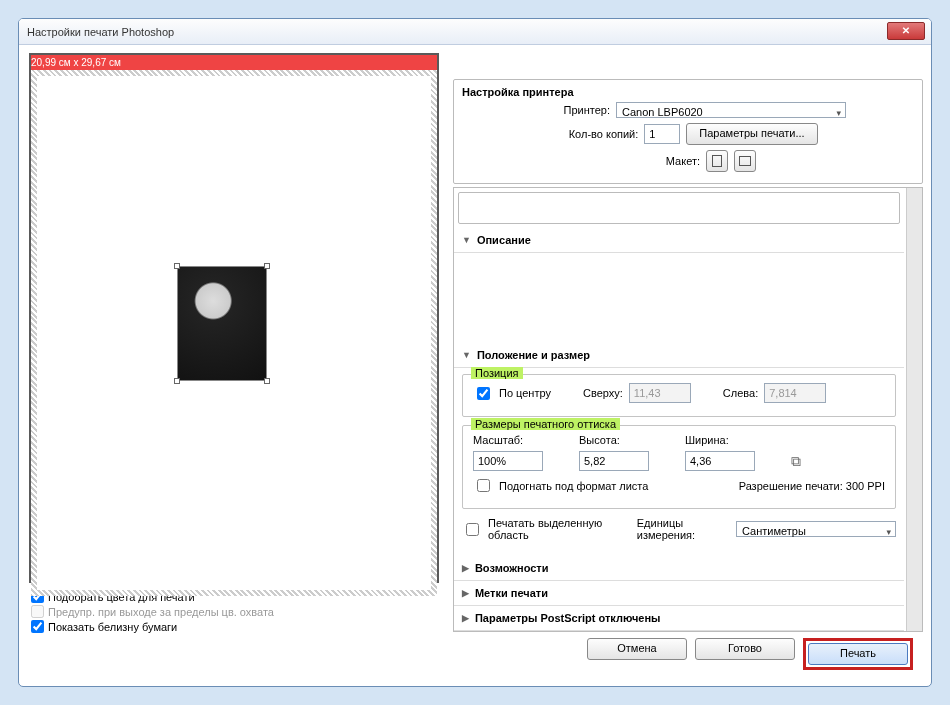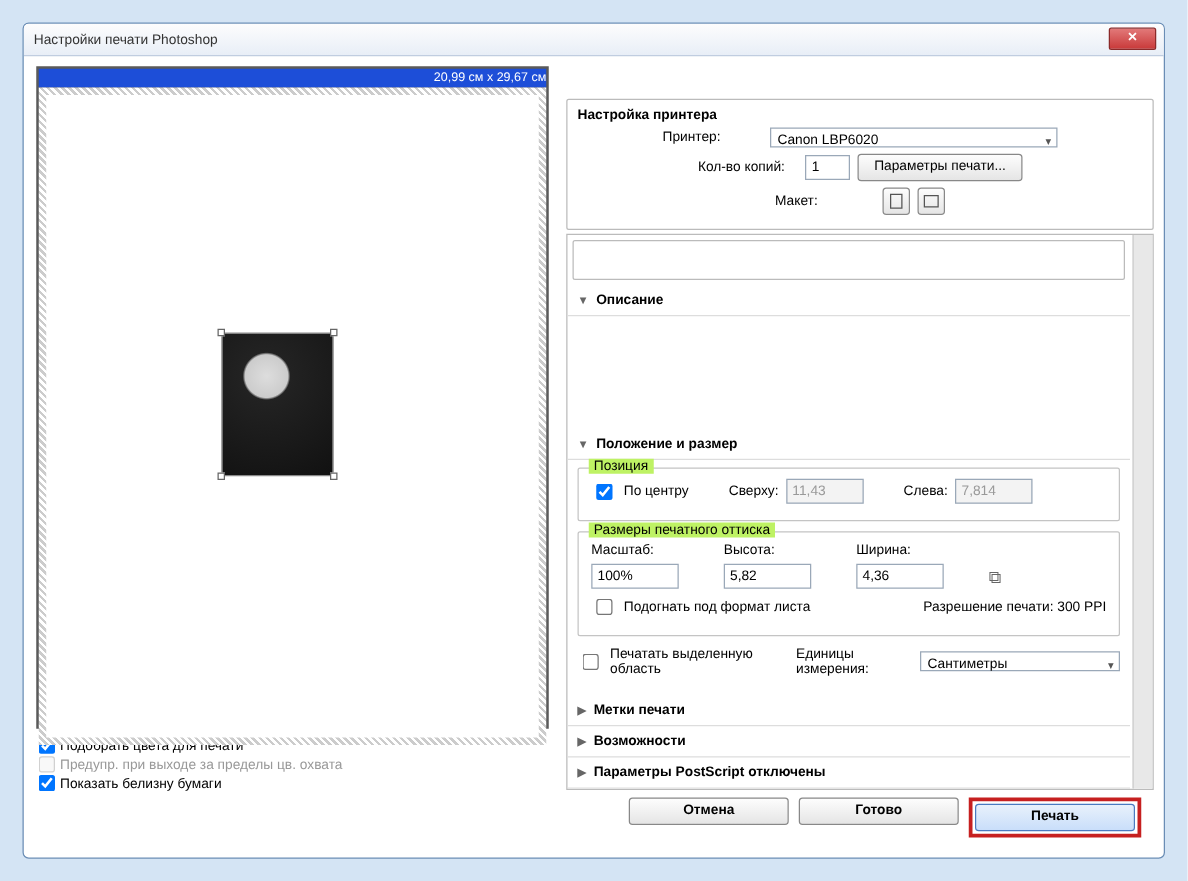--- a/index.html
+++ b/index.html
@@ -4,35 +4,35 @@
 <style>
 * { box-sizing: border-box; font-family: Tahoma, Arial, sans-serif; font-size: 11px; }
 body { margin: 0; background: #d4e4f4; padding: 18px; }
 .window { width: 914px; height: 669px; background: #fff; border: 1px solid #6a8db5; border-radius: 5px; overflow: hidden; position: relative; }
 .titlebar { height: 26px; background: linear-gradient(#fdfdfd, #e8eef7); border-bottom: 1px solid #c0cde0; display: flex; align-items: center; padding: 0 8px; position: relative; }
 .titlebar-text { color: #333; }
 .close-btn { position: absolute; right: 6px; top: 3px; width: 38px; height: 18px; background: linear-gradient(#e27979,#c93a3a); border: 1px solid #8b2a2a; border-radius: 2px; color: #fff; text-align: center; line-height: 15px; font-weight: bold; font-size: 10px; }
 .content { display: flex; height: calc(100% - 26px); }
 .left-pane { width: 430px; padding: 8px 10px 4px 10px; display: flex; flex-direction: column; }
 .preview-wrap { background: #5a5a5a; padding: 2px; position: relative; height: 530px; }
-.preview-label { background: #1d4ed8; color: #fff; text-align: right; font-size: 10px; padding: 2px 0; }
+.preview-label { background: #ef4444; color: #fff; text-align: left; font-size: 10px; padding: 2px 0; }
 .preview-hatch { background: repeating-linear-gradient(45deg,#ccc 0,#ccc 2px,#fff 2px,#fff 4px); padding: 6px; height: 100%; }
 .preview-paper { background: #fff; width: 100%; height: 100%; position: relative; }
 .preview-img { position: absolute; left: 140px; top: 190px; width: 90px; height: 115px; background: #333; border: 1px solid #888; }
 .portrait { width: 100%; height: 100%; background: radial-gradient(circle at 40% 30%, #ddd 0%, #ccc 18%, #222 20%, #111 100%); }
 .handle { position: absolute; width: 6px; height: 6px; background: #fff; border: 1px solid #666; }
 .check-group { padding: 6px 0 0 2px; }
 .check-row { display: flex; align-items: center; gap: 4px; padding: 1px 0; }
 .check-row input { margin: 0; }
 
 .right-pane { flex: 1; padding: 6px 8px 6px 4px; display: flex; flex-direction: column; margin-top: 28px; }
 .section { border: 1px solid #bbb; border-radius: 2px; margin-bottom: 3px; padding: 6px 8px; background: #fff; }
 .sec-title { font-weight: bold; margin-bottom: 4px; }
 .row { display: flex; align-items: center; gap: 6px; margin-bottom: 5px; }
-.lbl { display: inline-block; }
+.lbl { display: inline-block; text-align: right; }
 .select { flex: 0 0 auto; height: 16px; border: 1px solid #9aa8b8; background: #fff; padding: 1px 18px 1px 5px; position: relative; min-width: 160px; display: inline-block; line-height: 16px; }
 .select::after { content: "▾"; position: absolute; right: 4px; top: 2px; font-size: 9px; color: #555; }
 .input { height: 20px; border: 1px solid #9aa8b8; background: #fff; padding: 1px 4px; width: 62px; display: inline-block; line-height: 16px; }
 .btn { height: 22px; border: 1px solid #888; background: linear-gradient(#fdfdfd,#e5e5e5); border-radius: 3px; padding: 0 12px; line-height: 18px; display: inline-block; text-align: center; }
 .ico-btn { width: 22px; height: 22px; border: 1px solid #888; background: linear-gradient(#fdfdfd,#e5e5e5); border-radius: 3px; display: inline-flex; align-items: center; justify-content: center; }
 .orient-icon { width: 10px; height: 12px; border: 1px solid #555; }
 .orient-icon.land { width: 12px; height: 10px; }
 
 .scroll-area { border: 1px solid #bbb; flex: 1; position: relative; overflow: hidden; display: flex; }
 .scroll-inner { flex: 1; padding: 0 2px 0 0; overflow-y: auto; }
@@ -41,21 +41,21 @@
 
 .acc-head { display: flex; align-items: center; gap: 6px; padding: 6px 8px; border-bottom: 1px solid #ddd; font-weight: bold; }
 .acc-head.collapsed::before { content: "▶"; font-size: 9px; color: #666; }
 .acc-head.expanded::before { content: "▼"; font-size: 9px; color: #666; }
 .acc-body { padding: 6px 8px 10px 8px; }
 
 .fieldset { border: 1px solid #c4c4c4; border-radius: 2px; padding: 8px 10px 8px 10px; margin-bottom: 8px; position: relative; }
 .fieldset-legend { position: absolute; top: -8px; left: 8px; background: #bef264; padding: 0 4px; font-size: 11px; }
 
 .footer-btns { display: flex; gap: 8px; justify-content: flex-end; padding: 6px 10px 10px 0; }
-.btn-wide { width: 128px; font-weight: bold; }
+.btn-wide { width: 100px; }
 .print-highlight { border: 3px solid #c62020; border-radius: 0; padding: 2px; }
 .print-highlight .btn { background: linear-gradient(#e8f1fb,#c9defa); border-color: #4a7ac0; }
 .disabled { color: #999; background: #f3f3f3; }
 </style>
 </head>
 <body>
 
 <div class="window">
   <div class="titlebar">
     <span class="titlebar-text">Настройки печати Photoshop</span>
@@ -165,24 +165,24 @@
             <div class="row">
               <input type="checkbox" style="">
               <span>Печатать выделенную область</span>
               <span style="flex:1"></span>
               <span>Единицы измерения:</span>
               <div class="select" style="width:110px"><span>Сантиметры</span></div>
             </div>
           </div>
 
           <div class="acc-head collapsed">
-              <span>Метки печати</span>
+              <span>Возможности</span>
             </div>
           <div class="acc-head collapsed">
-              <span>Возможности</span>
+              <span>Метки печати</span>
             </div>
           <div class="acc-head collapsed">
               <span>Параметры PostScript отключены</span>
             </div>
         </div>
         <div class="scrollbar"></div>
       </div>
 
       <div class="footer-btns">
         <span class="btn btn-wide">Отмена</span>

